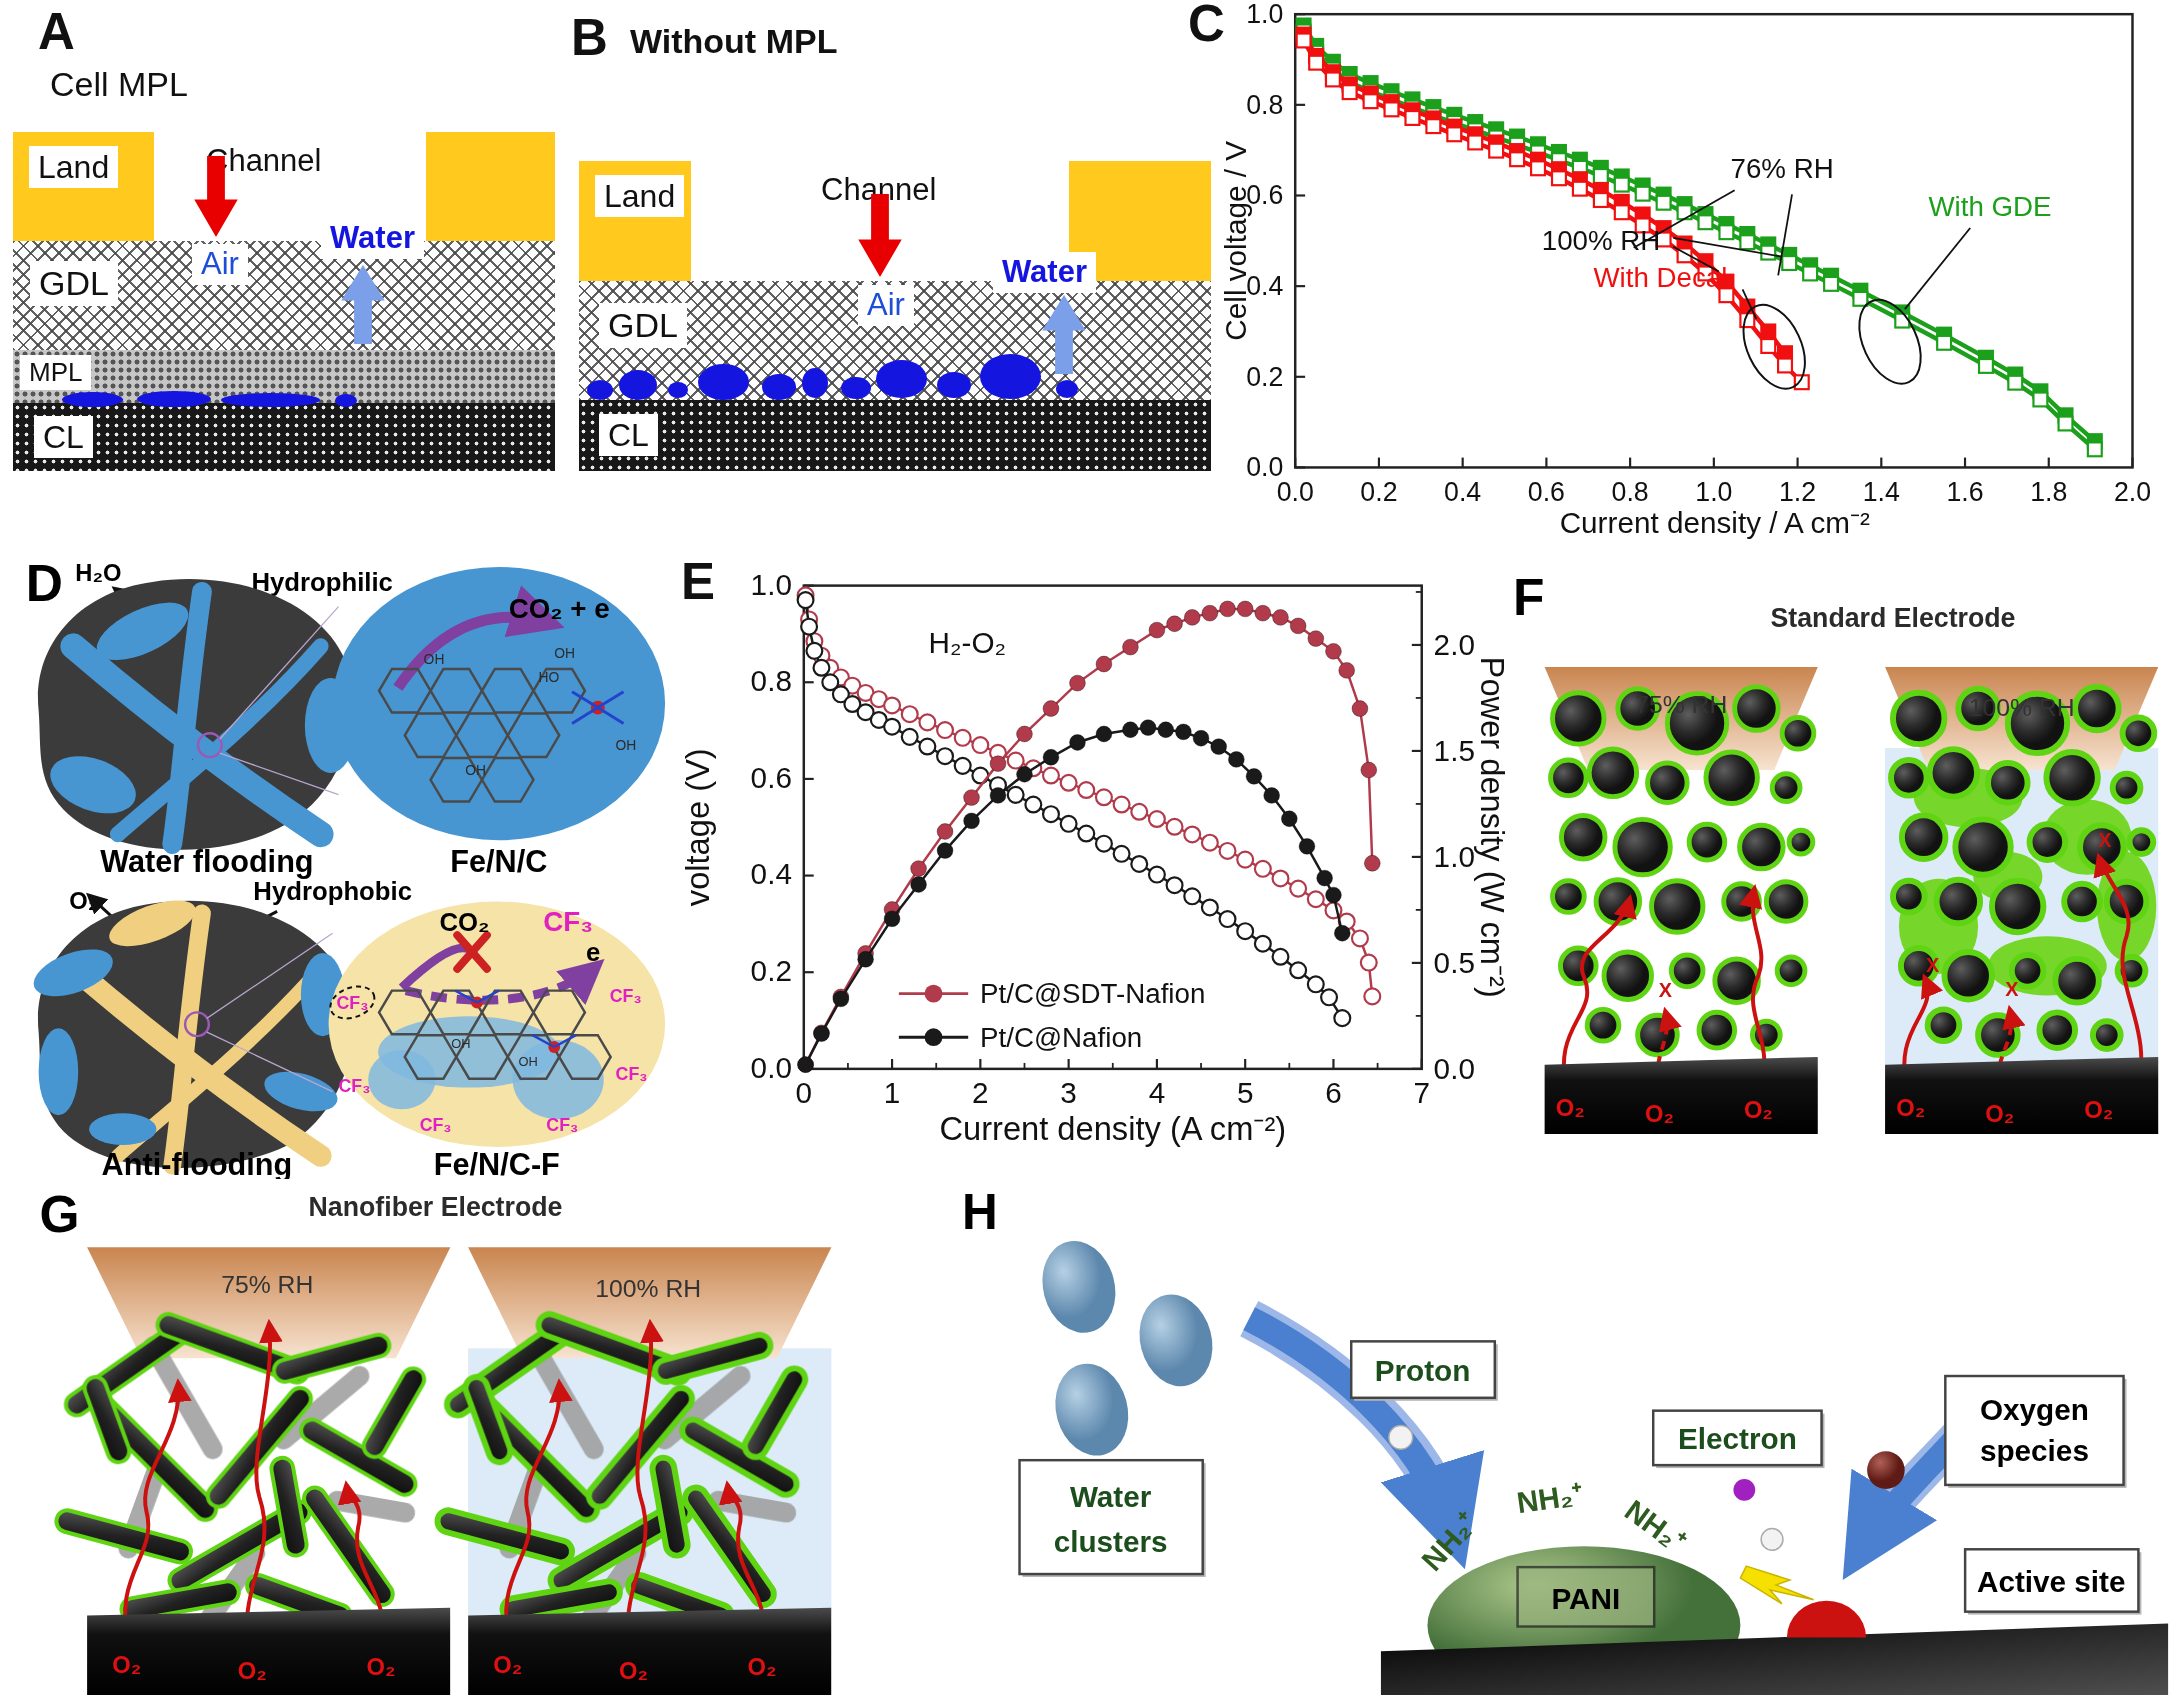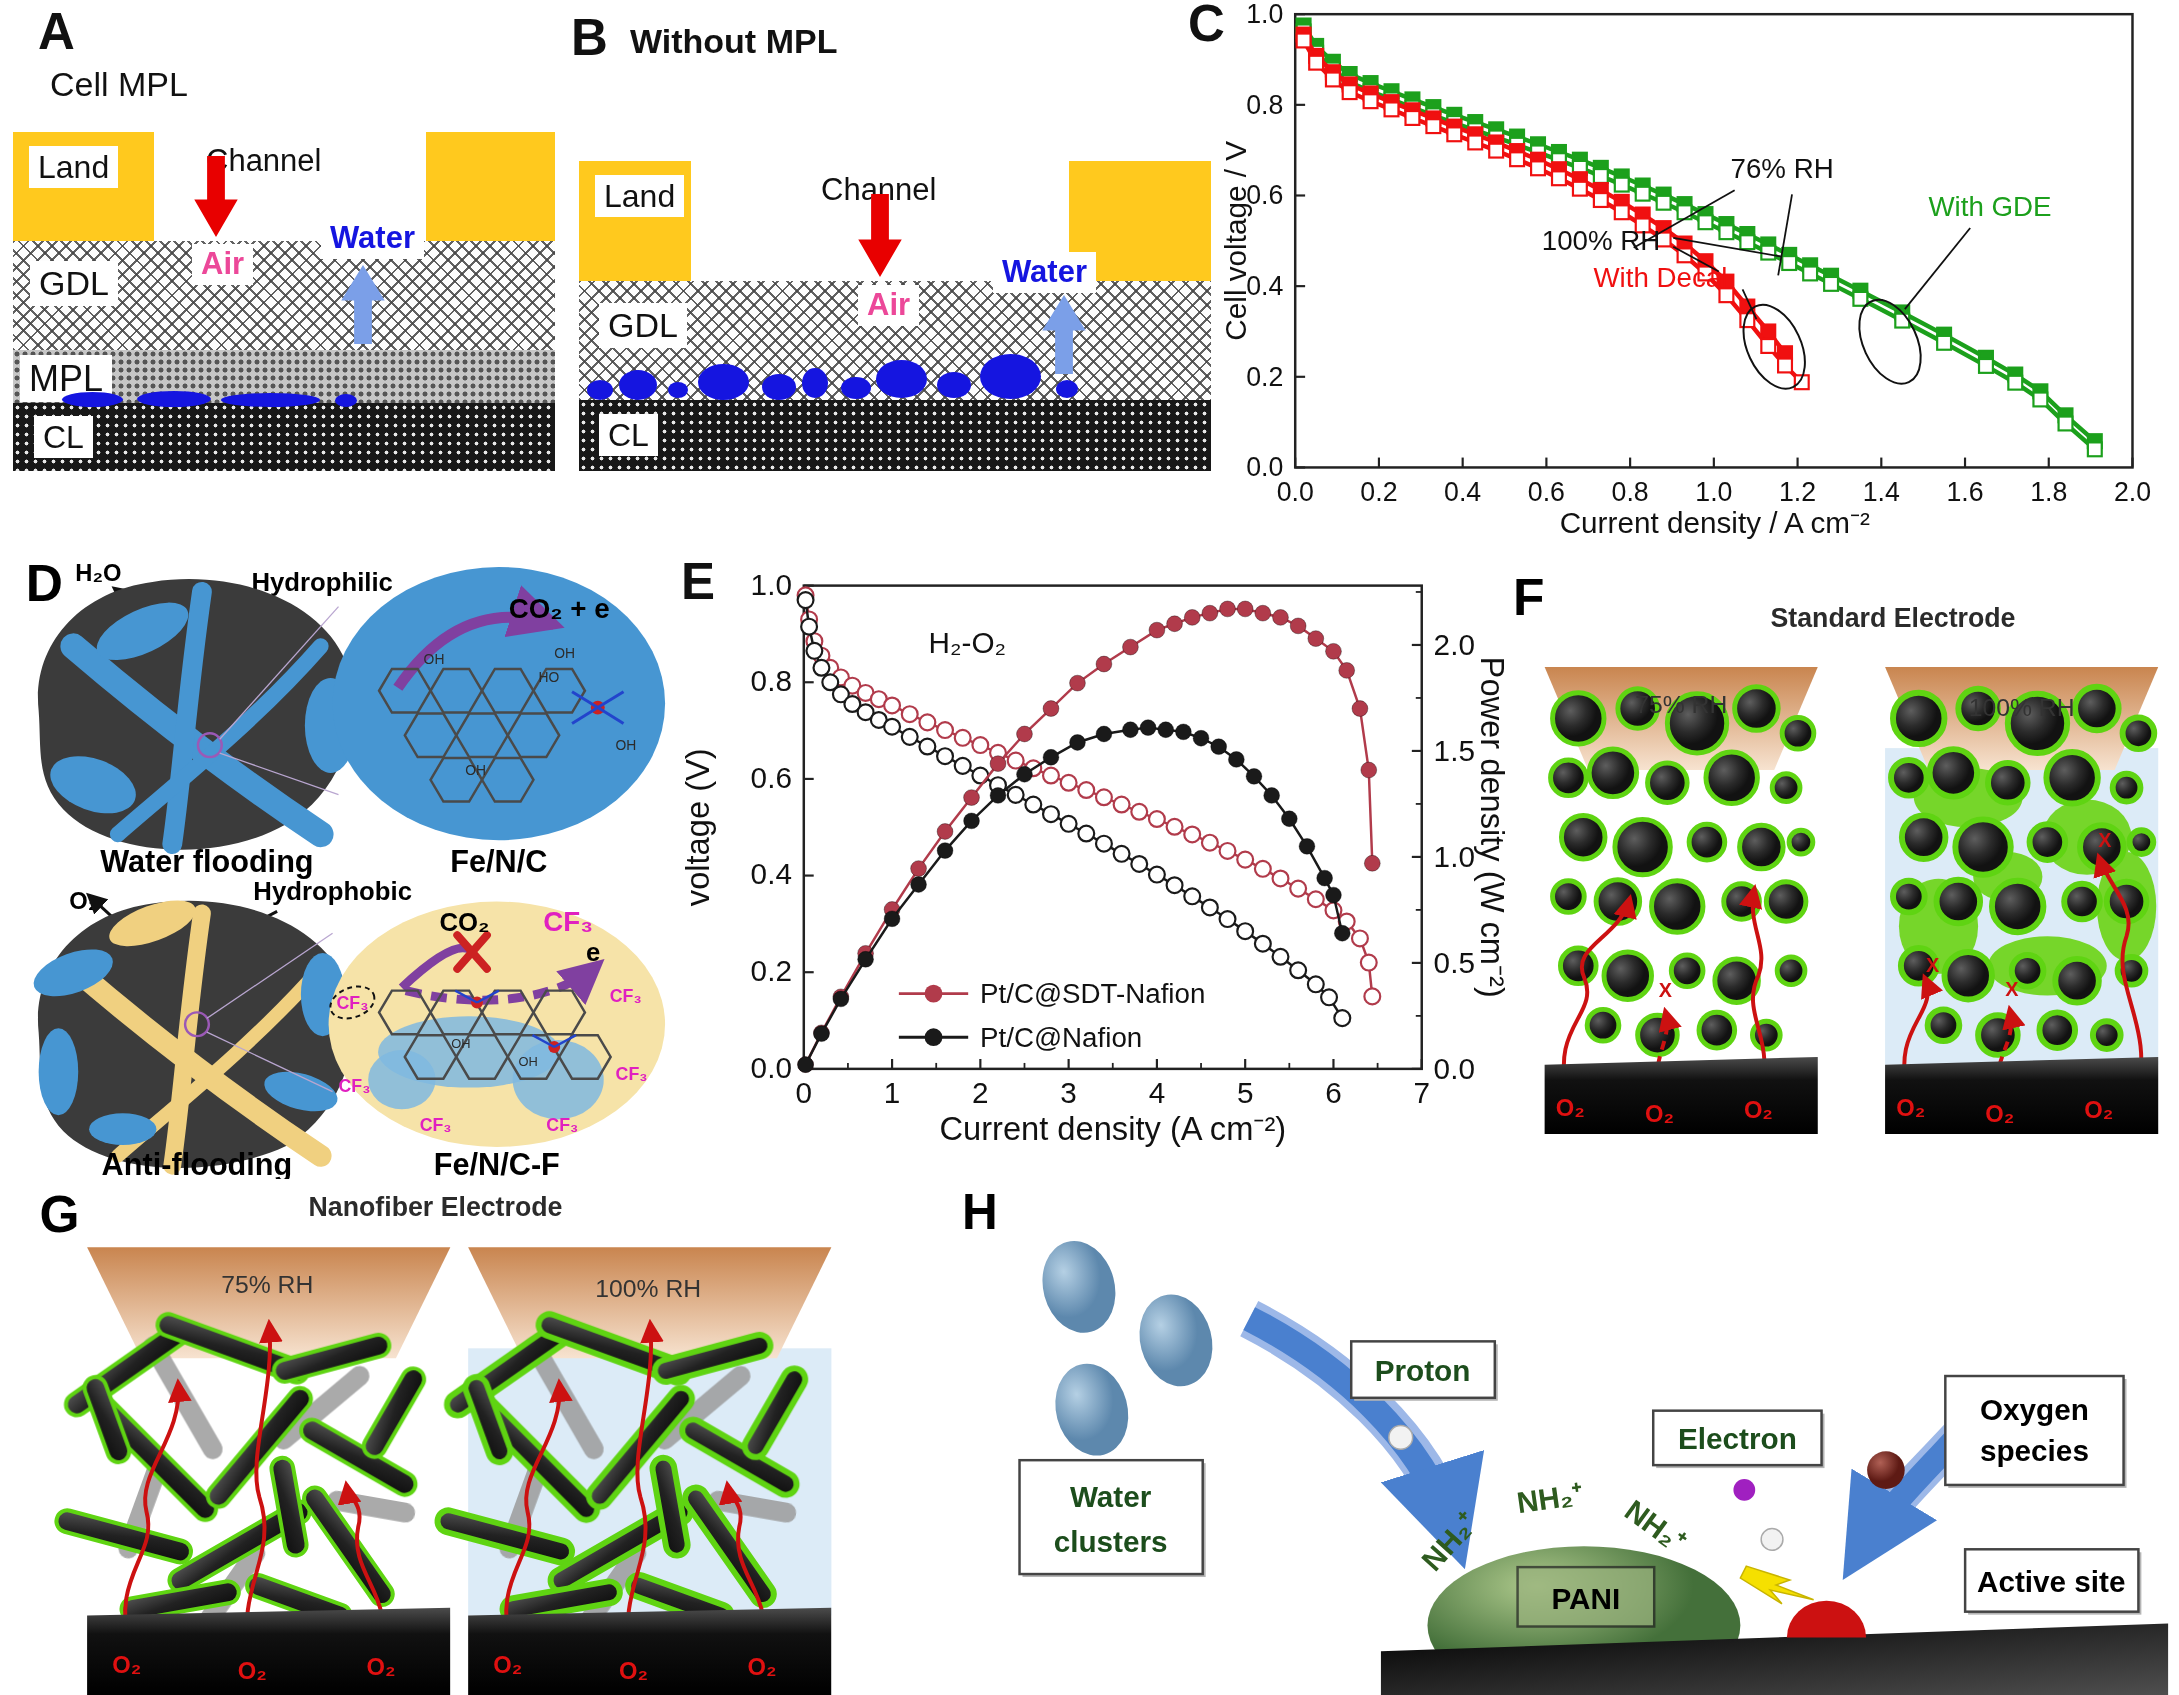--- a/index.html
+++ b/index.html
@@ -7,21 +7,21 @@
   #fig{position:relative;width:2179px;height:1696px;background:#fff;overflow:hidden;
        font-family:"Liberation Sans",sans-serif;color:#111;}
   svg text{font-family:"Liberation Sans",sans-serif;}
   .panel{position:absolute;}
   .plabel{position:absolute;font-size:51px;font-weight:bold;line-height:1;}
   .ptitle{position:absolute;font-size:34px;line-height:1;}
   .land{position:absolute;background:#ffc91e;}
   .chip{position:absolute;background:#fff;padding:1px 9px;font-size:32px;line-height:1.25;white-space:nowrap;}
   .land-chip{left:16px;top:14px;}
   .freeText{position:absolute;font-size:31px;white-space:nowrap;}
-  .airlbl{color:#ec4899;font-weight:bold;}
+  .airlbl{color:#1d4ed8;font-weight:normal;}
   .waterlbl{color:#1515e0;font-weight:bold;}
   .droplet{position:absolute;background:#1515e0;border-radius:50%;}
   .arrow{position:absolute;}
   .layer{position:absolute;}
   .gdl{background-color:#fdfdfd;
        background-image:
          repeating-linear-gradient(45deg, rgba(70,70,70,.85) 0 2px, transparent 2px 10px),
          repeating-linear-gradient(135deg, rgba(70,70,70,.85) 0 2px, transparent 2px 10px);}
   .mpl{background-color:#c6c6c6;
        background-image:radial-gradient(circle,#555 2.2px,transparent 2.8px);
@@ -41,21 +41,21 @@
     <div class="ptitle" style="left:42px;top:61px">Cell MPL</div>
     <div class="land" style="left:5px;top:126px;width:141px;height:109px">
       <div class="chip land-chip" style="position:absolute;">Land</div>
     </div>
     <div class="land" style="left:418px;top:126px;width:129px;height:109px"></div>
     <div class="freeText" style="left:198px;top:137px">Channel</div>
     <div class="layer gdl" style="left:5px;top:235px;width:542px;height:109px"></div>
     <div class="layer mpl" style="left:5px;top:344px;width:542px;height:53px"></div>
     <div class="layer cl" style="left:5px;top:397px;width:542px;height:68px"></div>
     <div class="chip" style="left:22px;top:255px;font-size:34px">GDL</div>
-    <div class="chip" style="left:12px;top:349px;font-size:36px">MPL</div>
+    <div class="chip" style="left:12px;top:349px;font-size:26px">MPL</div>
     <div class="chip" style="left:26px;top:410px;font-size:32px">CL</div>
     <svg class="arrow" style="left:186px;top:150px" width="44" height="81" viewBox="0 0 44 82">
         <polygon points="13,0 31,0 31,44 44,44 22,82 0,44 13,44" fill="#e80000"></polygon>
       </svg>
     <div class="chip airlbl" style="left:184px;top:238px;font-size:31px">Air</div>
     <div class="chip waterlbl" style="left:313px;top:212px;font-size:31px">Water</div>
     <svg class="arrow" style="left:333px;top:259px" width="44" height="79" viewBox="0 0 44 80">
         <polygon points="22,0 44,36 31,36 31,80 13,80 13,36 0,36" fill="#7b9fe8"></polygon>
       </svg>
     <div class="droplet" style="left:54px;top:386px;width:61px;height:15px"></div>

